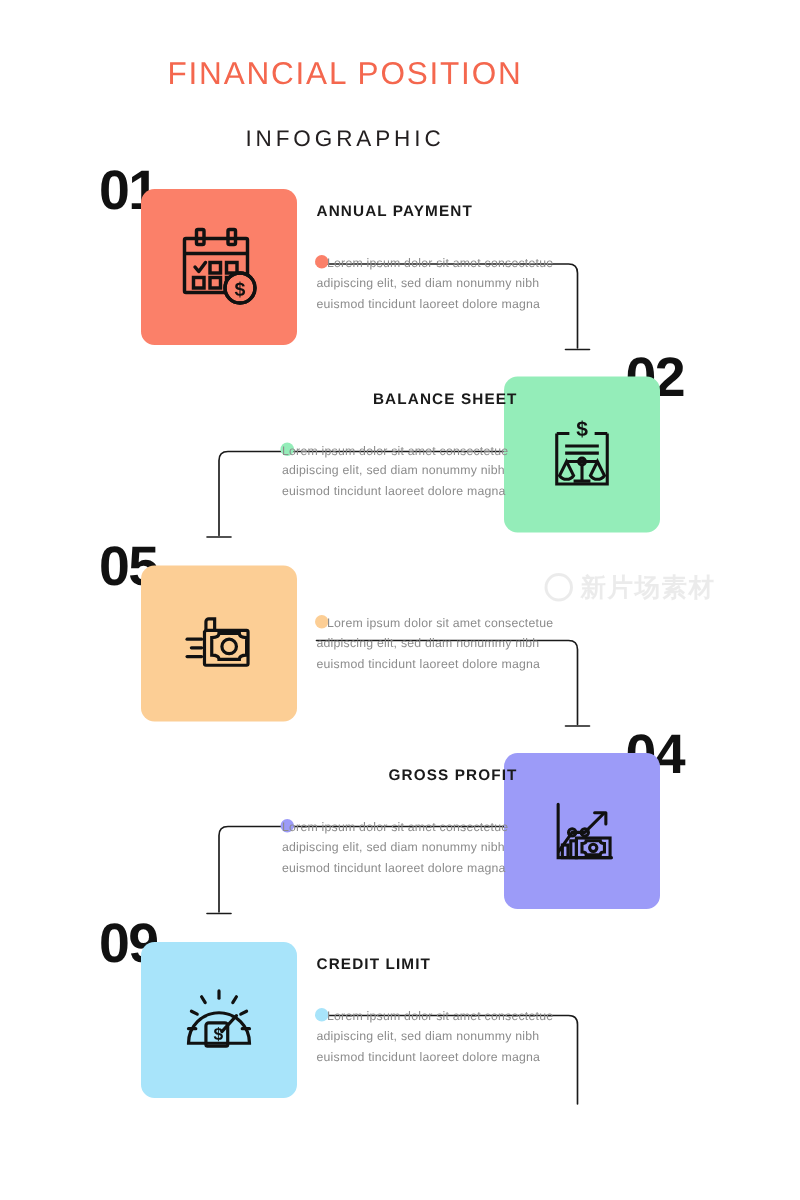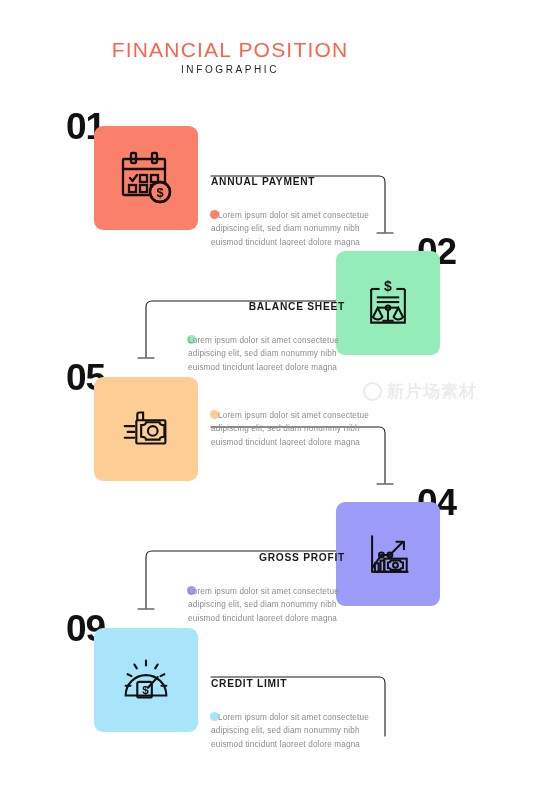--- a/index.html
+++ b/index.html
@@ -11,42 +11,42 @@
   }
   .page { position: relative; width: 533px; height: 800px; background: #fff; }
 
   
   .header { position: absolute; top: 38px; left: 0; width: 460px; text-align: center; }
   .title {
     font-size: 21px; letter-spacing: 1.2px; font-weight: 400;
     color: #F4674E; font-family: "Liberation Sans", sans-serif;
   }
   .subtitle {
-    margin-top: 2px; font-size: 10px; letter-spacing: 2.6px;
+    margin-top: 22px; font-size: 15px; letter-spacing: 2.6px;
     font-weight: 400; color: #231F20;
   }
 
   
   .row { position: absolute; left: 0; width: 533px; height: 140px; }
   .card {
     position: absolute; width: 104px; height: 104px;
     border-radius: 9px; top: 18px;
   }
   .card svg { position: absolute; left: 50%; top: 50%;
               transform: translate(-50%, -50%); display: block; }
   .num {
     position: absolute; font-size: 37px; font-weight: 700;
     color: #111111; letter-spacing: -1px; line-height: 1;
     font-family: "Liberation Sans", sans-serif;
     text-align: right;
   }
   .textblock { position: absolute; width: 185px; top: 28px; }
   .heading {
     font-size: 10.2px; font-weight: 700; letter-spacing: 0.75px;
-    color: #1A1A1A; margin-bottom: 8px; margin-top: 40px;
+    color: #1A1A1A; margin-bottom: 8px;
   }
   .body {
     position: relative; font-size: 8.2px; line-height: 1.62;
     color: #8C8C8C; letter-spacing: 0.15px;
   }
   .bullet {
     position: absolute; width: 9px; height: 9px; border-radius: 50%;
     top: 1px; left: -1px;
   }
   .body span.txt { position: relative; display: block; padding-left: 7px; }

